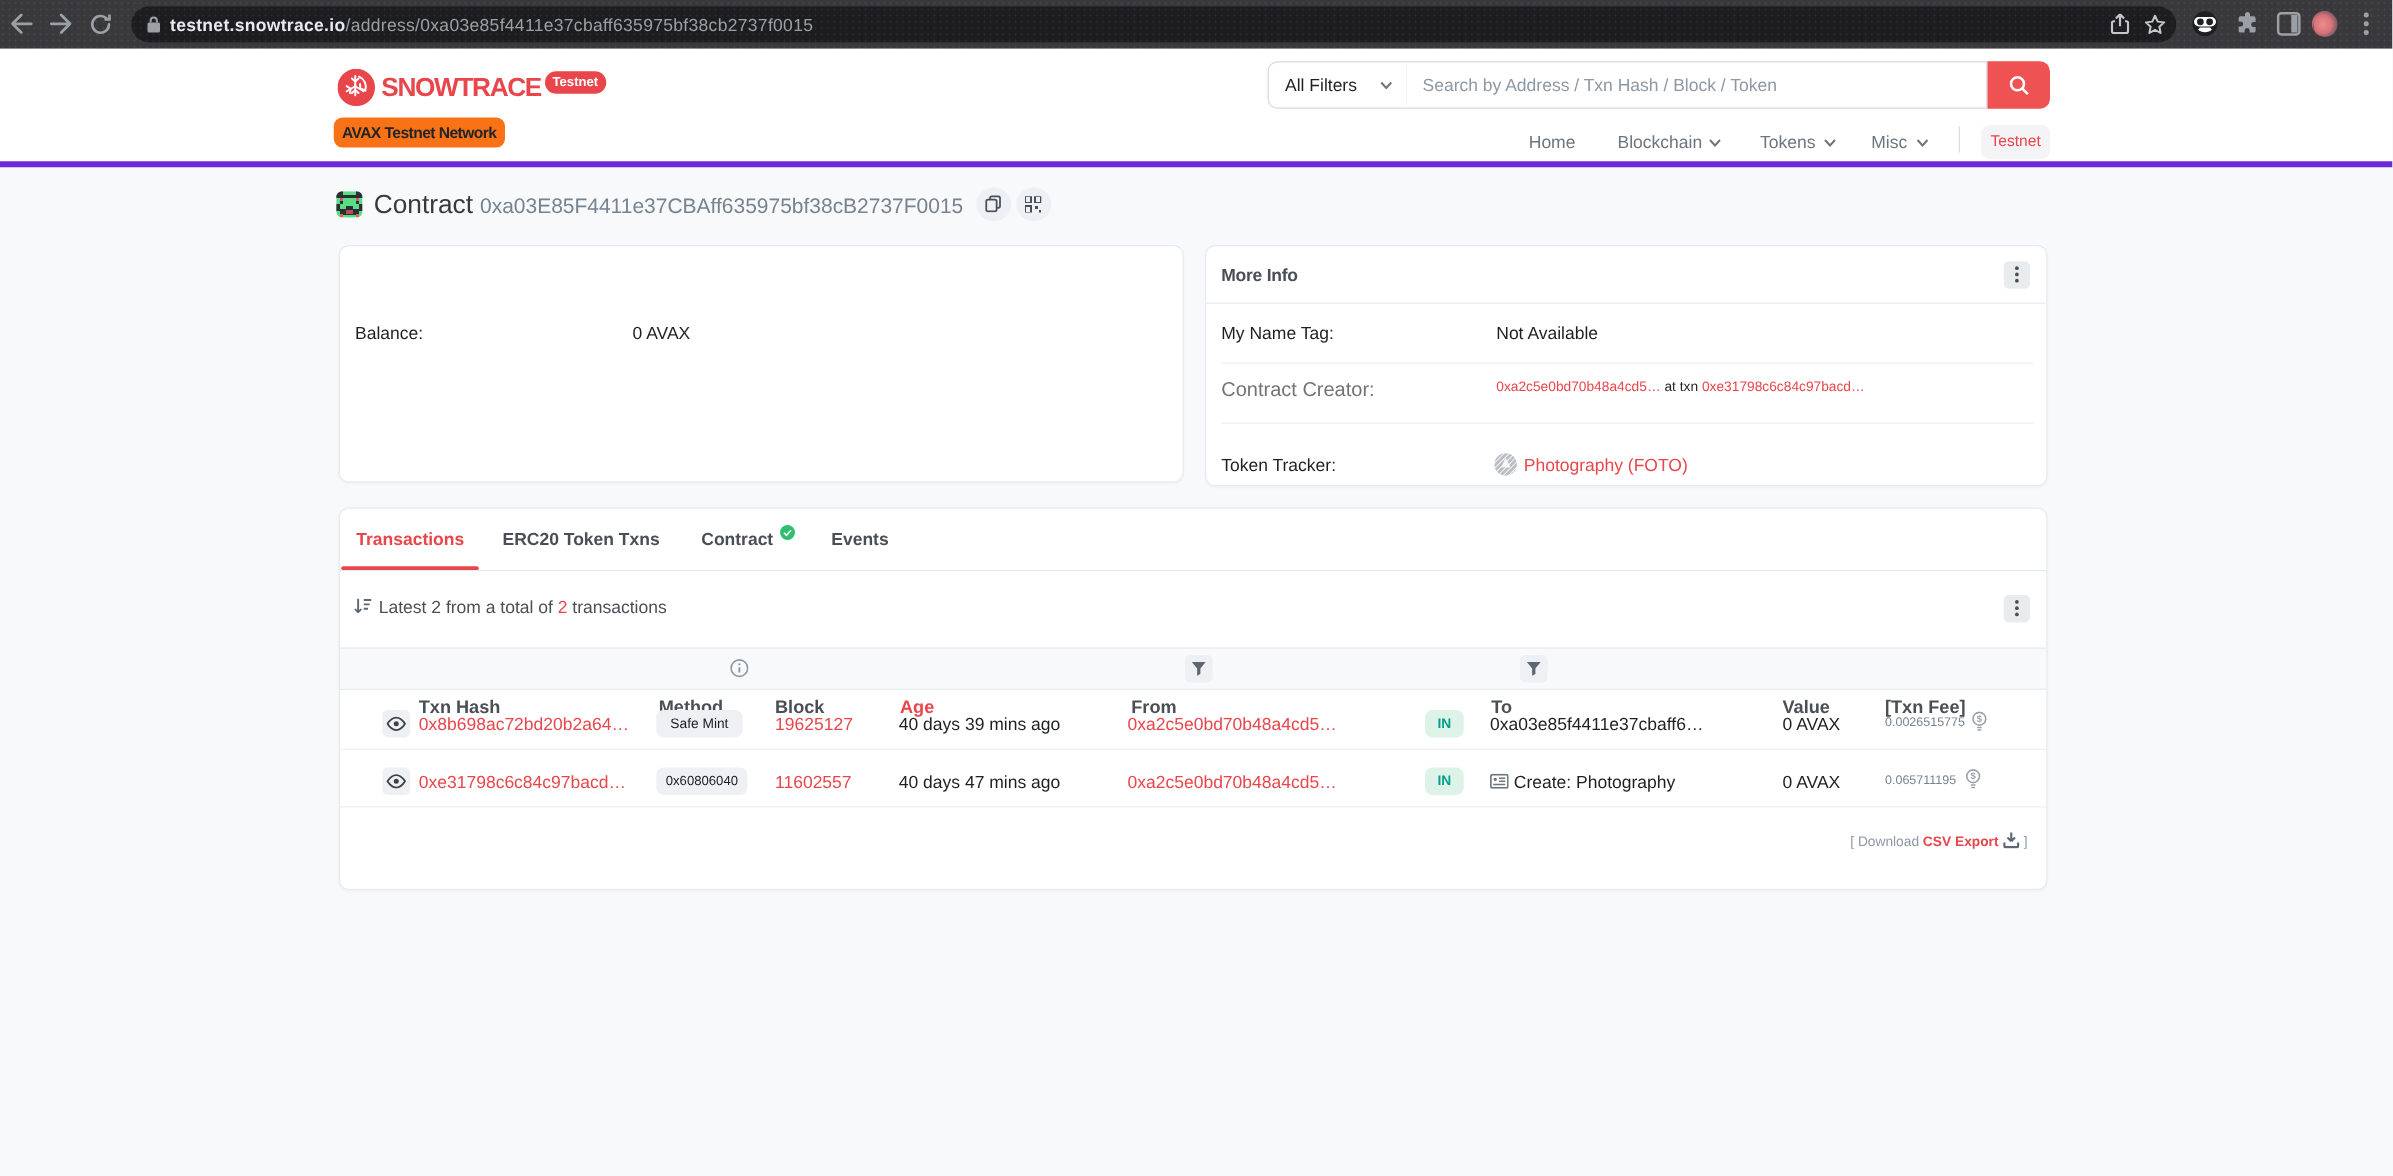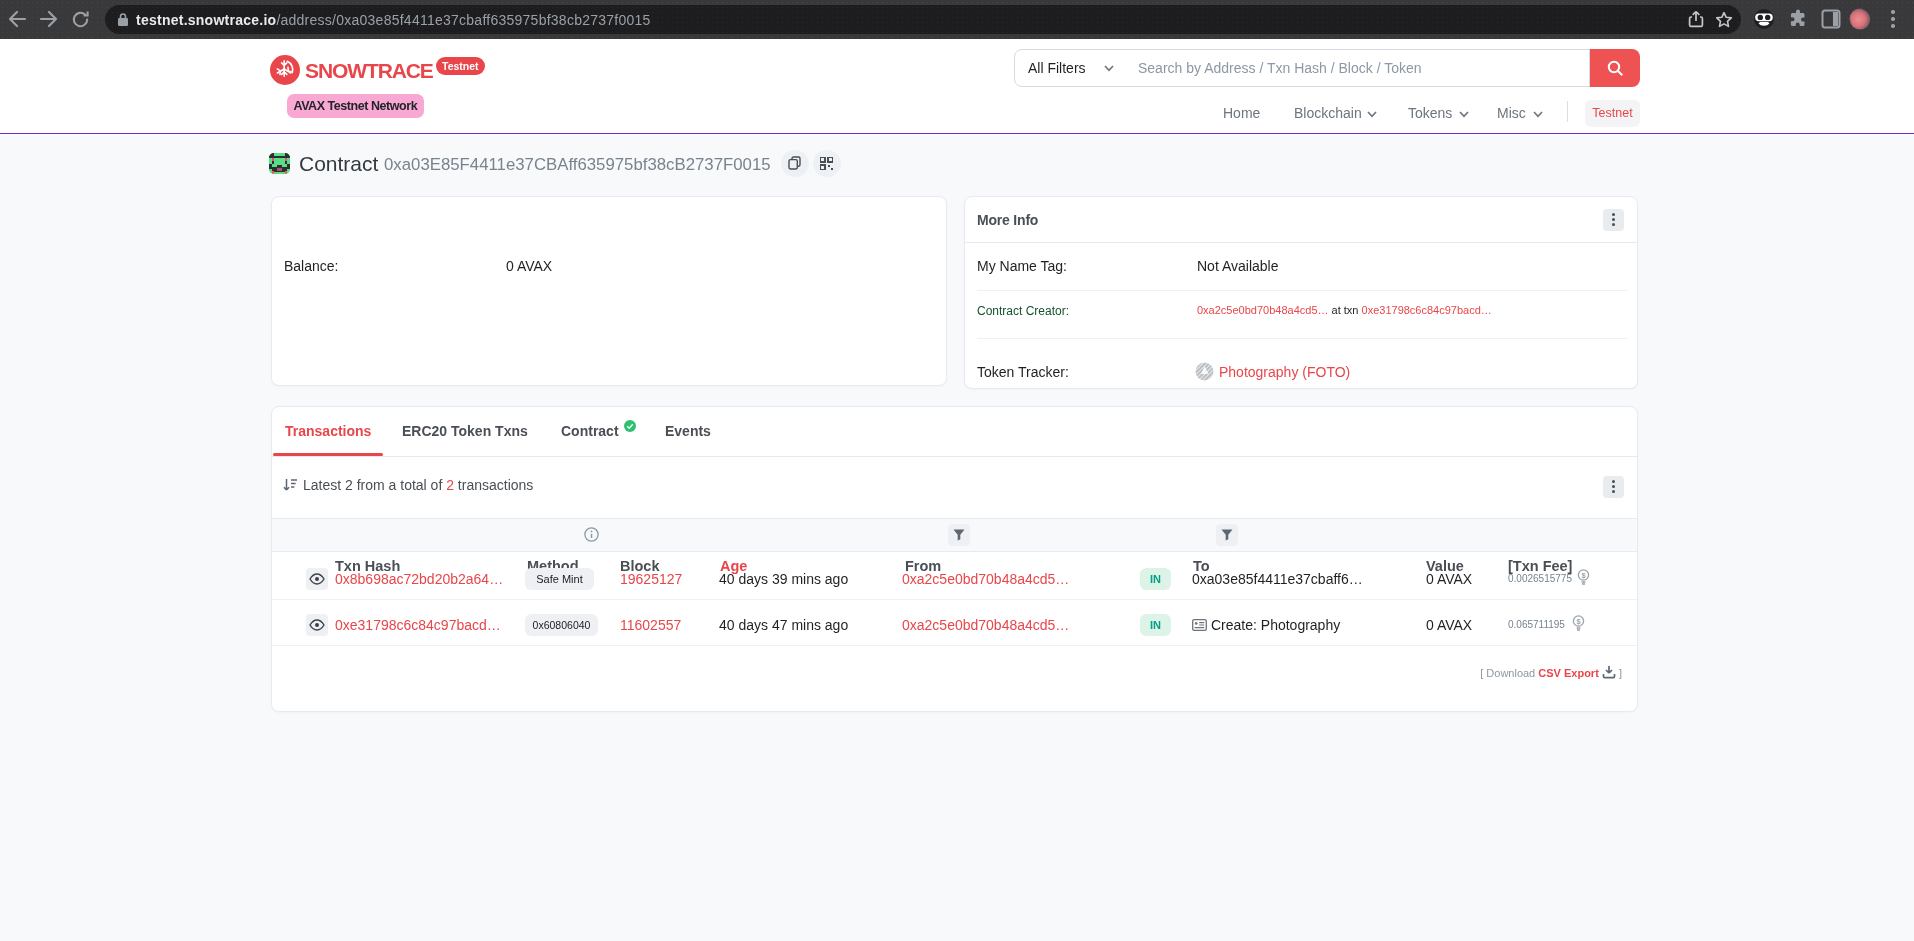--- a/index.html
+++ b/index.html
@@ -15,27 +15,27 @@
   #urlbar { position:absolute; left:105px; top:5px; width:1636px; height:29px;
     border-radius:15px; background-color:#1d1d20;
     background-image: radial-gradient(circle, #29292d 0.8px, transparent 0.9px);
     background-size:5px 5px; }
   .urltext { position:absolute; left:31px; top:7px; font-size:14px; color:#9aa0a6; white-space:nowrap; letter-spacing:0.25px;}
   .urltext b { color:#e9eaed; font-weight:700; }
   .cicon { position:absolute; top:0; }
 
   
   #siteheader { position:absolute; left:0; top:39px; width:1914px; height:95px;
-    background:#fff; border-bottom:1px solid #6d28d9; }
+    background:#fff; border-bottom:5px solid #6d28d9; }
   #logo-circ { position:absolute; left:270px; top:16px; width:30px; height:30px; }
   #logo-text { position:absolute; left:305px; top:20px; font-size:21px; font-weight:700; color:#e8464a; letter-spacing:-1.1px; }
   #testnet-pill { position:absolute; left:436px; top:18px; background:#e8464a; color:#fff;
     font-size:10.5px; font-weight:700; padding:3px 6px; border-radius:9px; }
-  #netlabel { position:absolute; left:267px; top:55px; background:#f9a8d4; border-radius:7px;
-    font-size:12.5px; font-weight:700; letter-spacing:-0.45px; color:#212529; padding:0 6.5px; height:24px; line-height:24px;margin-left:20px; }
+  #netlabel { position:absolute; left:267px; top:55px; background:#f97316; border-radius:7px;
+    font-size:12.5px; font-weight:700; letter-spacing:-0.45px; color:#212529; padding:0 6.5px; height:24px; line-height:24px; }
 
   #allfilters { position:absolute; left:1014px; top:10px; width:112px; height:38px;
     border:1px solid #d5dae2; border-radius:8px 0 0 8px; background:#fff;
     font-size:14px; color:#1e2022; line-height:36px; padding-left:13px; }
   #allfilters .chev { position:absolute; right:11px; top:15px; }
   #searchbox { position:absolute; left:1125px; top:10px; width:465px; height:38px;
     border:1px solid #d5dae2; border-left:none; background:#fff;
     font-size:14px; color:#8c98a4; line-height:36px; padding-left:13px; }
   #searchbtn { position:absolute; left:1590px; top:10px; width:50px; height:38px;
     background:#ee5253; border-radius:0 8px 8px 0; }
@@ -232,21 +232,21 @@
   <div class="card" id="card2" style="left:964px;top:62px;width:674px;height:193px">
     <div class="card-head">More Info</div>
     <div class="dots-btn" style="right:13px;top:12px">
         <span style="top:4px"></span>
         <span style="top:9px"></span>
         <span style="top:14px"></span>
       </div>
     <div class="abs" style="left:12px;top:61px;font-size:14px;color:#1e2022">My Name Tag:</div>
     <div class="abs" style="left:232px;top:61px;font-size:14px;color:#1e2022">Not Available</div>
     <div class="abs" style="left:12px;top:93px;width:650px;height:1px;background:#eef0f4"></div>
-    <div class="abs" style="left:12px;top:107px;font-size:12px;color:#14532d">Contract Creator:</div>
+    <div class="abs" style="left:12px;top:107px;font-size:16px;color:#737373">Contract Creator:</div>
     <div class="abs" style="left:232px;top:107px;font-size:11px"><span class="red">0xa2c5e0bd70b48a4cd5…</span><span style="color:#1e2022">&nbsp;at txn </span><span class="red">0xe31798c6c84c97bacd…</span></div>
     <div class="abs" style="left:12px;top:141px;width:650px;height:1px;background:#eef0f4"></div>
     <div class="abs" style="left:12px;top:167px;font-size:14px;color:#1e2022">Token Tracker:</div>
     <svg class="abs" style="left:230px;top:165px" width="19" height="19" viewBox="0 0 19 19">
       <defs>
           <pattern id="hatch" width="3" height="3" patternUnits="userSpaceOnUse" patternTransform="rotate(45)">
             <rect width="3" height="3" fill="#b9bec4"></rect>
             <line x1="0" y1="0" x2="0" y2="3" stroke="#fff" stroke-width="1.4"></line>
           </pattern>
         </defs>

